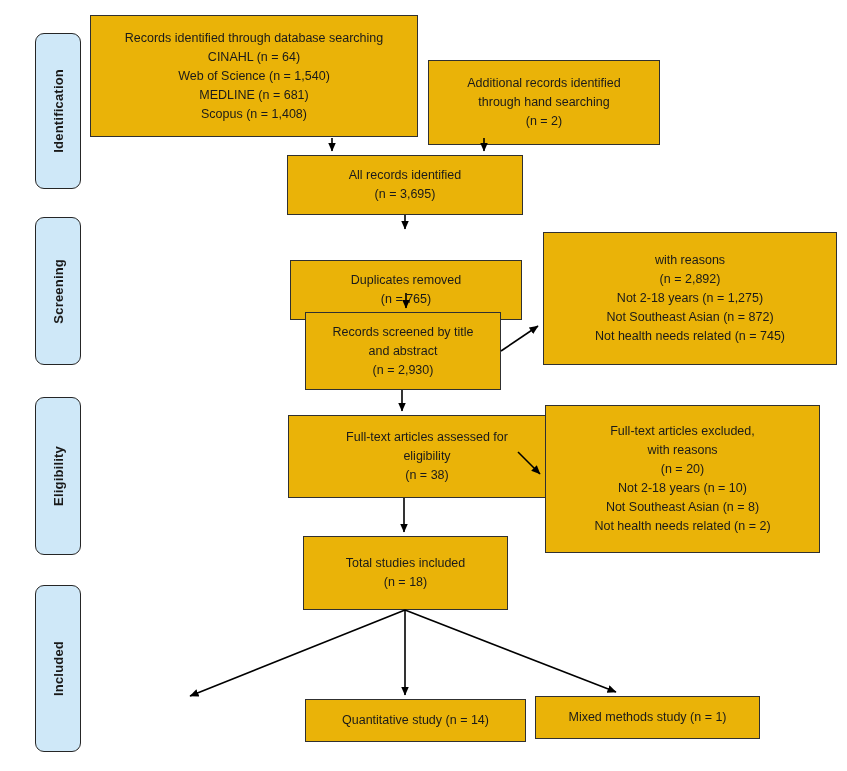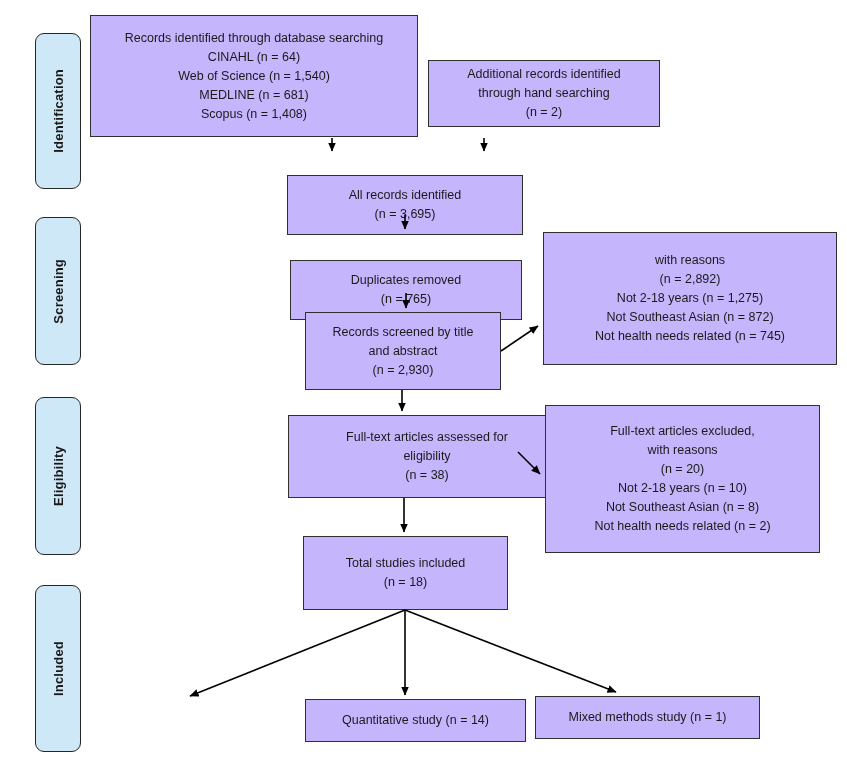--- a/index.html
+++ b/index.html
@@ -30,21 +30,21 @@
   .stage span{
     writing-mode:vertical-rl;
     transform:rotate(180deg);
     font-weight:bold;
     font-size:13px;
     letter-spacing:.2px;
     white-space:nowrap;
   }
   .fbox{
     position:absolute;
-    background:#c4b5fd;
+    background:#eab308;
     border:1.6px solid var(--box-border);
     box-sizing:border-box;
     display:flex;flex-direction:column;
     align-items:center;justify-content:center;
     text-align:center;
     font-size:12.5px;
     line-height:19px;
     padding:2px 4px;
   }
   svg.arrows{
@@ -76,27 +76,27 @@
   </div>
 
   <div class="fbox" style="left:90px;top:15px;width:328px;height:122px;">
     <div>Records identified through database searching</div>
     <div>CINAHL (n = 64)</div>
     <div>Web of Science (n = 1,540)</div>
     <div>MEDLINE (n = 681)</div>
     <div>Scopus (n = 1,408)</div>
   </div>
 
-  <div class="fbox" style="left:428px;top:60px;width:232px;height:67px;">
+  <div class="fbox" style="left:428px;top:60px;width:232px;height:85px;">
     <div>Additional records identified</div>
     <div>through hand searching</div>
     <div>(n = 2)</div>
   </div>
 
-  <div class="fbox" style="left:287px;top:155px;width:236px;height:60px;margin-top:20px;">
+  <div class="fbox" style="left:287px;top:155px;width:236px;height:60px;">
     <div>All records identified</div>
     <div>(n = 3,695)</div>
   </div>
 
   <div class="fbox" style="left:290px;top:233px;width:232px;height:60px;margin-top:27px;">
     <div>Duplicates removed</div>
     <div>(n = 765)</div>
   </div>
 
   <div class="fbox" style="left:305px;top:312px;width:196px;height:78px;">

